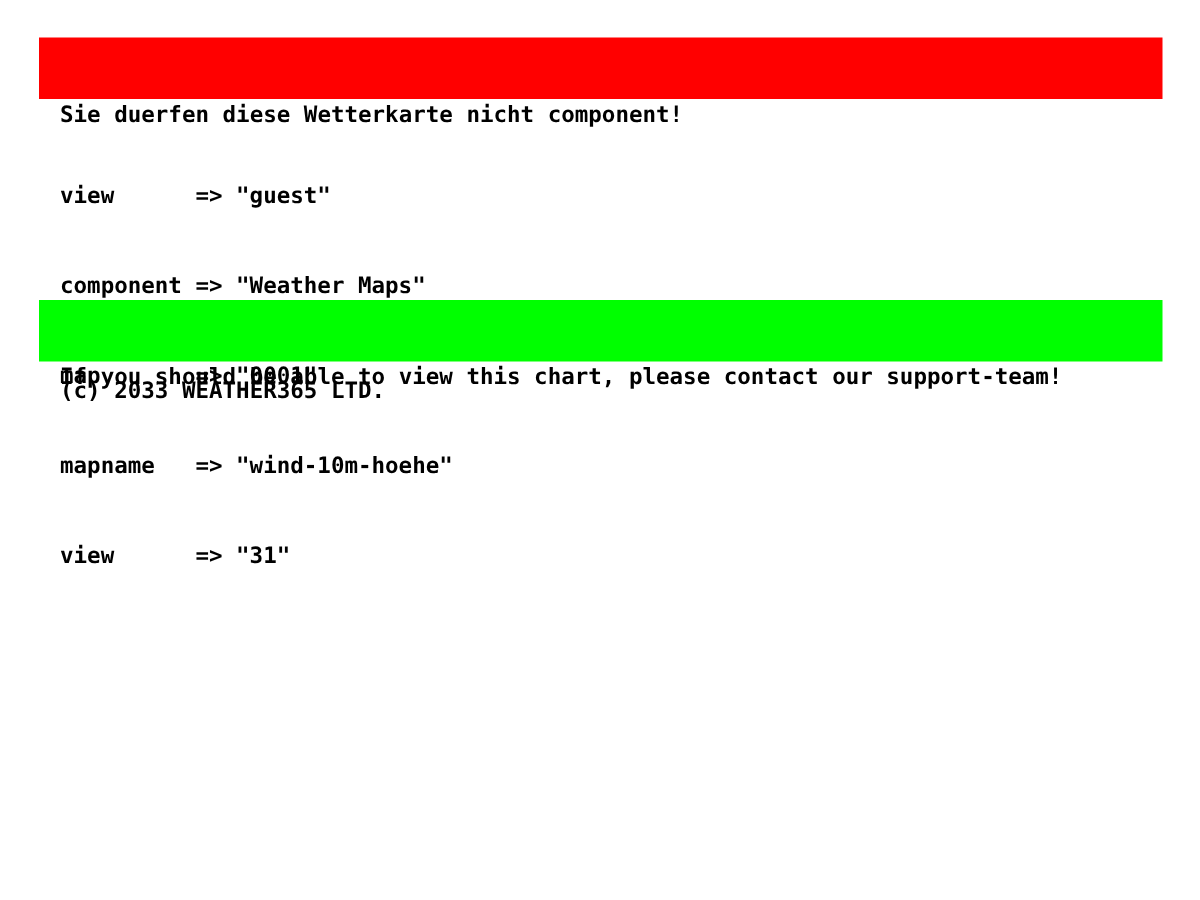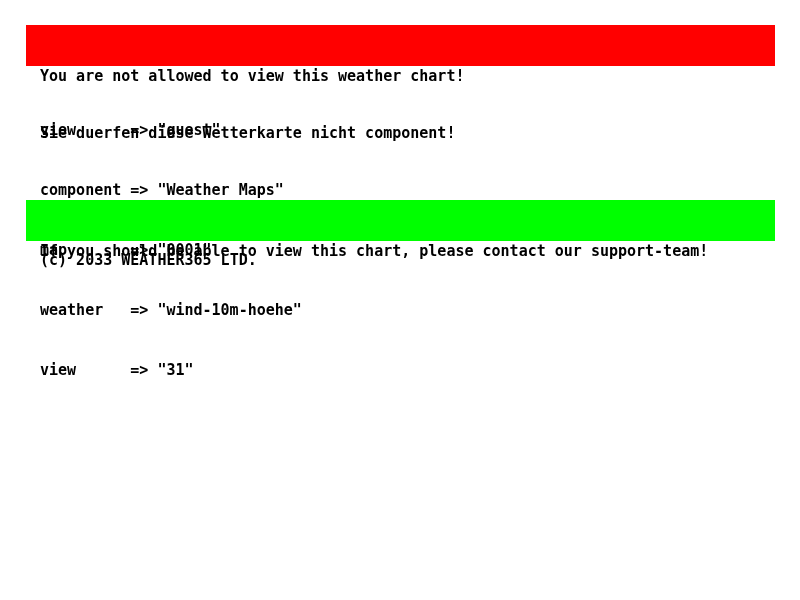--- a/index.html
+++ b/index.html
@@ -60,29 +60,28 @@
     justify-content: space-between;
     white-space: pre;
   }
 </style>
 </head>
 <body>
 
 <div class="page">
 
   <div class="banner banner-red">
-    <div>You are not allowed to view this weather chart!</div>
     <div>Sie duerfen diese Wetterkarte nicht component!</div>
   </div>
 
   <div class="kv-block">
     <div><span class="kv-key">view</span><span class="kv-arrow">=&gt;</span><span class="kv-value">"guest"</span></div>
     <div><span class="kv-key">component</span><span class="kv-arrow">=&gt;</span><span class="kv-value">"Weather Maps"</span></div>
     <div><span class="kv-key">map</span><span class="kv-arrow">=&gt;</span><span class="kv-value">"0001"</span></div>
-    <div><span class="kv-key">weather</span><span class="kv-arrow">=&gt;</span><span class="kv-value">"wind-10m-hoehe"</span></div>
+    <div><span class="kv-key">mapname</span><span class="kv-arrow">=&gt;</span><span class="kv-value">"wind-10m-hoehe"</span></div>
     <div><span class="kv-key">view</span><span class="kv-arrow">=&gt;</span><span class="kv-value">"31"</span></div>
   </div>
 
   <div class="banner banner-green">
     <div>If you should be able to view this chart, please contact our support-team!</div>
   </div>
 
   <div class="footer">
     <span>(c) 2033 WEATHER365 LTD.</span>
   </div>

